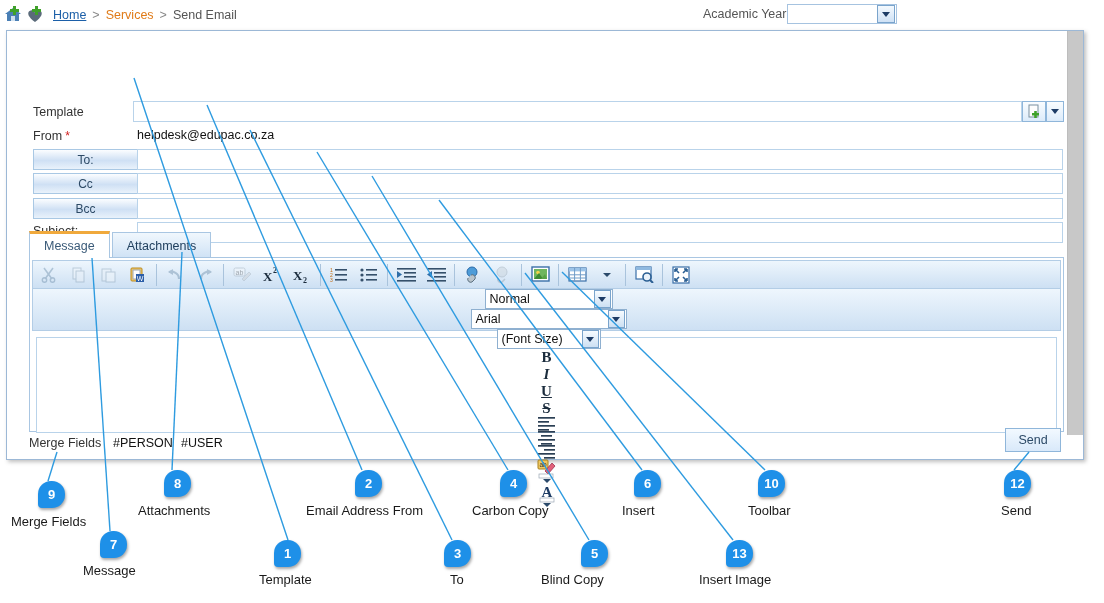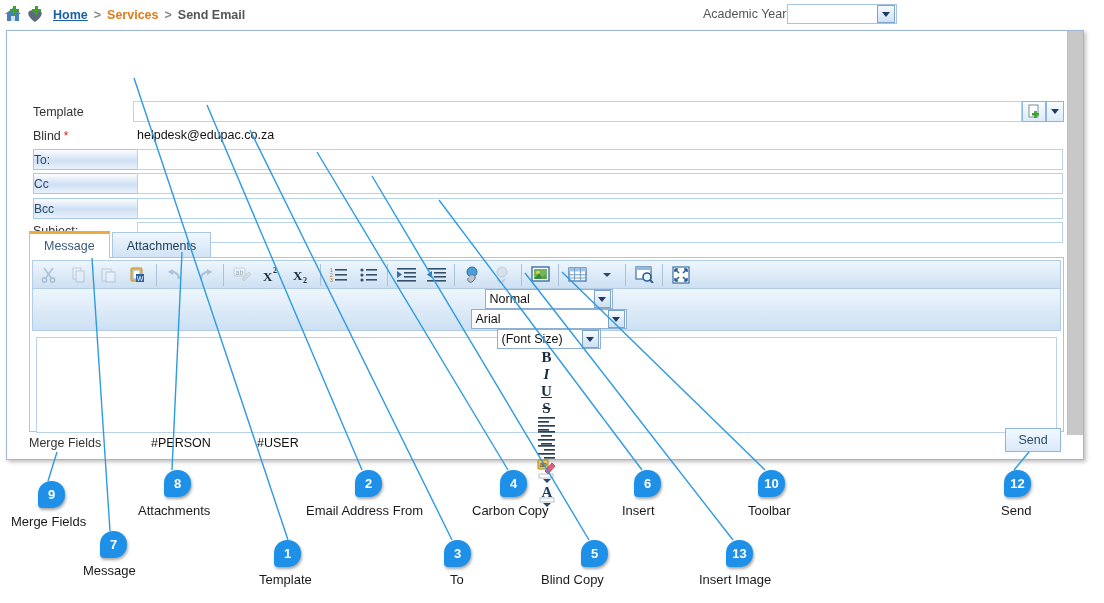--- a/index.html
+++ b/index.html
@@ -15,21 +15,21 @@
   }
 
   
   #topbar {
     position:absolute; left:0; top:0; width:1104px; height:30px;
     background:#ffffff;
     display:flex; align-items:center;
   }
   .fav-icons { display:flex; align-items:center; gap:2px; padding-left:3px; }
   .ic { width:20px; height:20px; position:relative; display:inline-block; }
-  .crumbs { display:flex; align-items:center; gap:6px; margin-left:8px; font-size:12.5px;font-weight:bold; }
+  .crumbs { display:flex; align-items:center; gap:6px; margin-left:8px; font-size:12.5px; }
   .crumb-home { color:#1b5fa8; text-decoration:underline; cursor:pointer; }
   .crumb-mid { color:#e07b18; cursor:pointer; }
   .crumb-sep { color:#888; }
   .crumb-cur { color:#555; }
 
   .year-group { position:absolute; display:flex; align-items:center; gap:1px; top:4px; }
   .year-label { color:#555; font-size:12.5px; }
   .yr-select {
     width:110px; height:20px; border:1px solid #a6c3e0; background:#fff;
     display:flex; align-items:center; justify-content:flex-end; position:relative;
@@ -66,21 +66,21 @@
   .frow { position:absolute; display:flex; align-items:center; }
   .flabel { color:#333; font-size:12.5px; }
   .req { color:#d02020; margin-left:3px; }
   .fbox {
     border:1px solid #b9d3ea; background:#fff; height:21px;
   }
   .fbtn {
     width:105px; height:21px;
     background:linear-gradient(#fbfdff,#cfe0f4 55%,#e9f2fb);
     border:1px solid #a9c8e4;
-    display:flex; align-items:center; 
+    display:flex; align-items:center; justify-content:center;
     color:#2d4a66; font-size:12px; cursor:pointer;
   }
   .tmpl-new {
     width:24px;height:21px;background:linear-gradient(#fafdff,#dcebfa);
     border:1px solid #8fb6da;display:flex;align-items:center;justify-content:center;
   }
   .tmpl-drop {
     width:18px;height:21px;background:linear-gradient(#fafdff,#dcebfa);
     border:1px solid #8fb6da;display:flex;align-items:center;justify-content:center;
   }
@@ -133,21 +133,21 @@
   }
   .smalltri { width:0;height:0;border-left:4px solid transparent;border-right:4px solid transparent;border-top:5px solid #1d3c66; }
   .chev { width:0;height:0;border-left:4px solid transparent;border-right:4px solid transparent;border-top:4px solid #2b4a6b; }
   #edtext {
     margin:4px 6px 0 6px; height:96px; border:1px solid #b9d3ea; background:#fff;
   }
 
   
   #mergerow { position:absolute; left:22px; top:405px; display:flex; align-items:center; gap:0; }
   .mlabel { color:#333; font-size:12.5px; }
-  .mfield { color:#111; font-size:12.5px; cursor:pointer;margin-left:38px; }
+  .mfield { color:#111; font-size:12.5px; cursor:pointer; }
   #sendbtn {
     position:absolute; right:22px; top:397px;
     width:56px; height:24px;
     background:linear-gradient(#f2f9ff,#d9e9fa);
     border:1px solid #8fb6da;
     display:flex; align-items:center; justify-content:center;
     font-size:12.5px; color:#2c4a67; cursor:pointer;
   }
 
   
@@ -223,21 +223,21 @@
         <rect x="3" y="1" width="9" height="12" fill="#fdfdfd" stroke="#7a8f9f"></rect>
         <rect x="6" y="9" width="7" height="2.5" fill="#3fa12a"></rect>
         <rect x="8.2" y="7" width="2.6" height="7" fill="#3fa12a"></rect>
       </svg>
     </div>
     <div class="tmpl-drop" style="position:absolute;left:1039px;top:70px;">
         <i class="tri-down"></i>
       </div>
 
     <div class="frow" style="left:26px; top:98px;">
-      <span class="flabel">Blind</span>
+      <span class="flabel">From</span>
       <span class="req">*</span>
     </div>
     <div style="position:absolute;left:130px;top:97px;font-size:12.5px;color:#111;">helpdesk@edupac.co.za</div>
 
     <div class="fbtn" style="position:absolute;left:26px;top:118px;">
       <span>To:</span>
     </div>
     <div class="fbox" style="position:absolute;left:130px;top:118px;width:926px;">
       <span class="fval"></span>
     </div>

